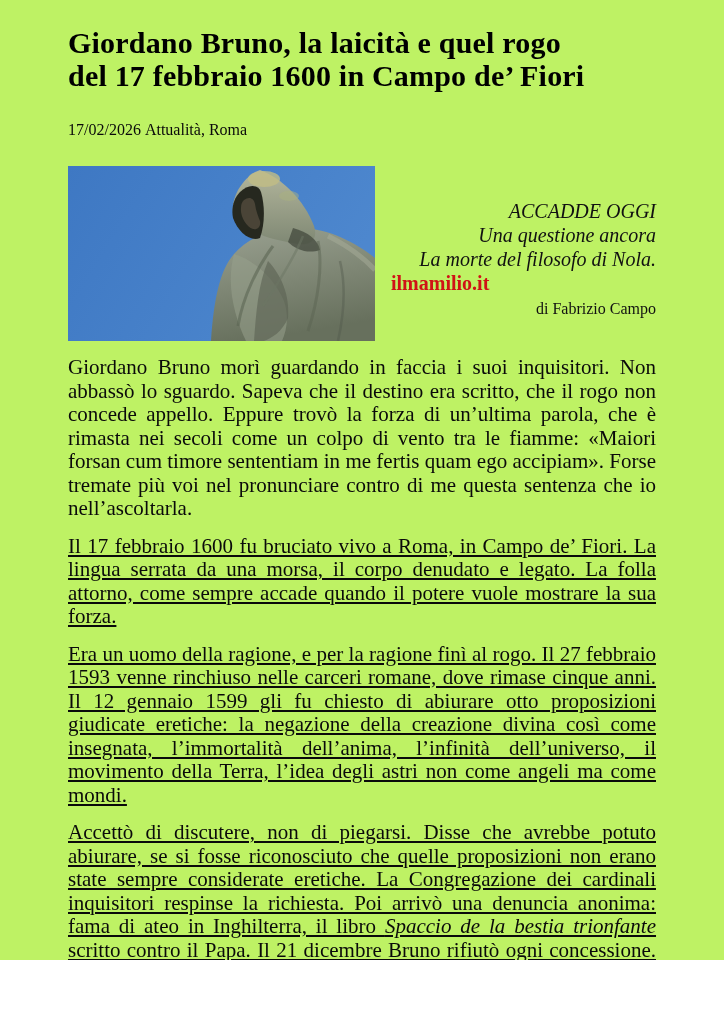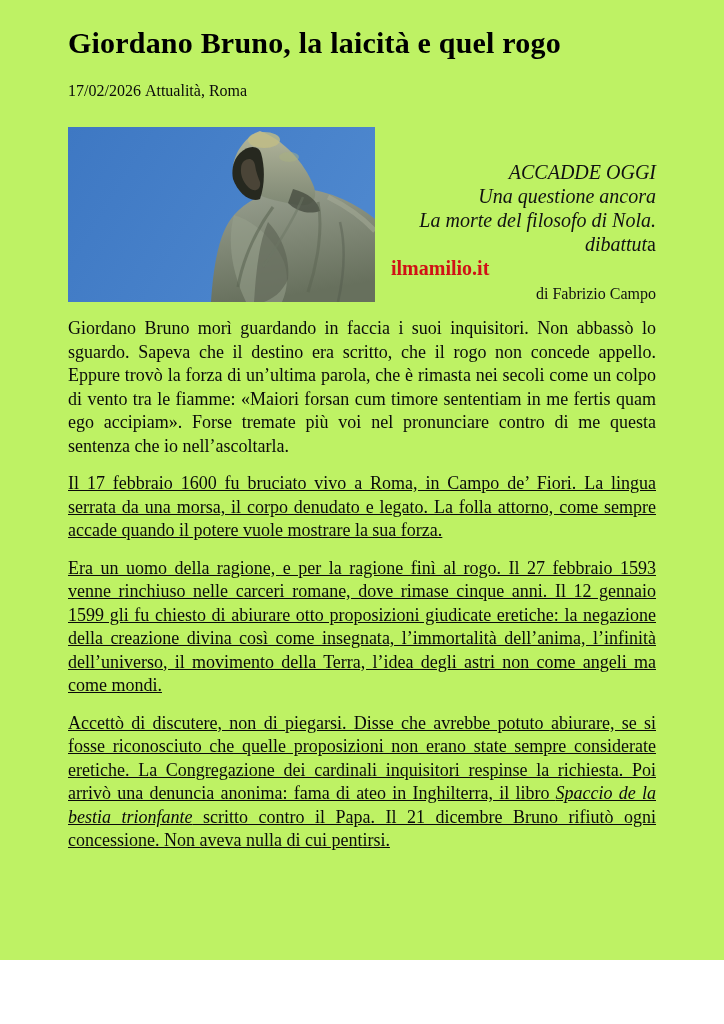--- a/index.html
+++ b/index.html
@@ -21,21 +21,21 @@
   .title {
     margin: 26px 0 0 0;
     font-size: 30px;
     line-height: 33px;
     font-weight: bold;
     color: #000000;
     letter-spacing: 0.2px;
   }
   .title span { display: block; }
   .meta {
-    margin-top: 24px;
+    margin-top: 30px;
     font-size: 16px;
     line-height: 16px;
   }
   .meta .sep { display: inline-block; width: 4px; }
   .media-row {
     margin-top: 28px;
     display: flex;
     align-items: flex-start;
     height: 175px;
   }
@@ -73,35 +73,36 @@
   .byline {
     margin-top: 4px;
     text-align: right;
     font-size: 16px;
     line-height: 19px;
     color: #111111;
   }
   .body-text { margin-top: 15px; }
   .body-text p {
     margin: 0 0 14px 0;
-    font-size: 18px;
+    font-size: 21px;
     line-height: 23.5px;
     text-align: justify;
     color: #0a0a0a;
   }
   .body-text p + p { margin-top: 14px; text-decoration: underline; }
   .italic { font-style: italic; margin-top: 36px; }
 </style>
 </head>
 <body>
 
 <div class="page">
 
   <h1 class="title">
     <span>Giordano Bruno, la laicità e quel rogo</span>
+    <span>del 17 febbraio 1600 in Campo de’ Fiori</span>
   </h1>
 
   <div class="meta">
     <span>17/02/2026</span><span class="sep"></span><span>Attualità, Roma</span>
   </div>
 
   <div class="media-row">
 
     <div class="photo-wrap">
       <svg width="307" height="175" viewBox="0 0 307 175" xmlns="http://www.w3.org/2000/svg">
@@ -145,21 +146,20 @@
         <path d="M 250 75 C 255 100 250 135 240 165" fill="none" stroke="#59624f" stroke-width="3" opacity="0.45"></path>
         <path d="M 260 70 C 280 80 296 92 307 104" fill="none" stroke="#a8ae9a" stroke-width="5" opacity="0.5"></path>
         <path d="M 272 95 C 278 120 276 148 270 175" fill="none" stroke="#4f584a" stroke-width="2.5" opacity="0.4"></path>
       </svg>
     </div>
 
     <div class="caption-col">
       <div class="caption-kicker">ACCADDE OGGI</div>
       <div class="caption-line">Una questione ancora</div>
       <div class="caption-line">La morte del filosofo di Nola.</div>
-      <div class="caption-line"><span>dibattut</span><span class="upright">a</span></div>
       <div>
         <a class="site-link" style="color:#d01216">ilmamilio.it</a>
       </div>
       <div class="byline">di Fabrizio Campo</div>
     </div>
 
   </div>
 
   <div class="body-text">
     <p>Giordano Bruno morì guardando in faccia i suoi inquisitori. Non abbassò lo sguardo. Sapeva che il destino era scritto, che il rogo non concede appello. Eppure trovò la forza di un’ultima parola, che è rimasta nei secoli come un colpo di vento tra le fiamme: «Maiori forsan cum timore sententiam in me fertis quam ego accipiam». Forse tremate più voi nel pronunciare contro di me questa sentenza che io nell’ascoltarla.</p>

